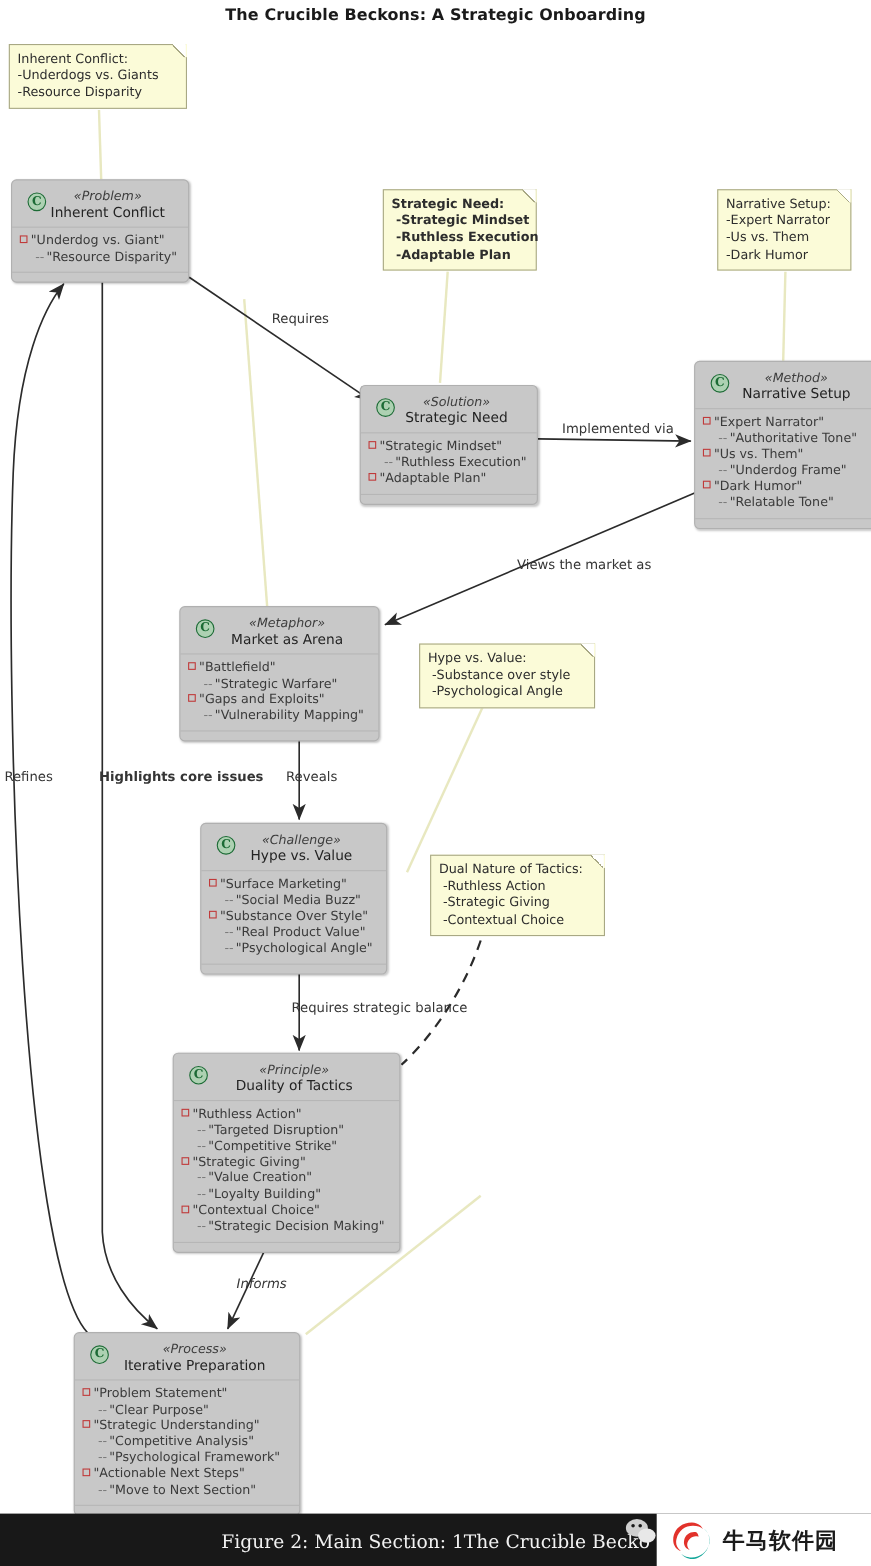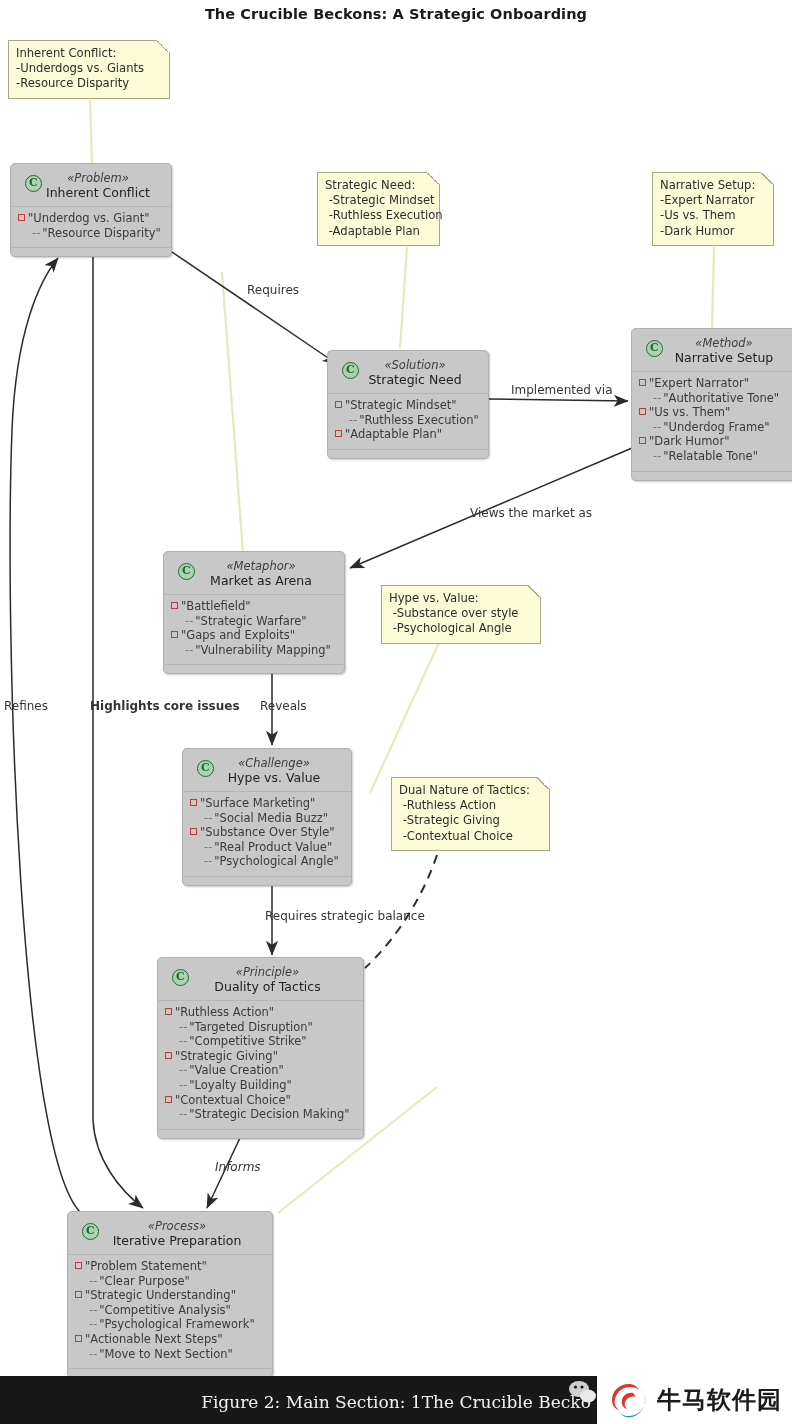--- a/index.html
+++ b/index.html
@@ -168,21 +168,21 @@
     left: 597px; top: 1376px;
     width: 195px; height: 48px;
     background: #ffffff;
     display: flex;
     align-items: center;
     gap: 8px;
     padding-left: 12px;
   }
   #watermark-text {
     font-family: "DejaVu Sans", sans-serif;
-    font-size: 24px;
+    font-size: 20px;
     font-weight: bold;
     color: #1b1b1b;
     letter-spacing: 1px;
   }
 </style>
 </head>
 <body>
 
 <div id="page">
 
@@ -225,21 +225,21 @@
 
     <g stroke="#2b2b2b" stroke-width="2" fill="none" stroke-dasharray="9,7">
       <path d="M437,855 C420,905 390,945 365,968"></path>
     </g>
   </svg>
 
   <div class="uml-note" style="left:8px; top:40px; width:162px;">Inherent Conflict:
 -Underdogs vs. Giants
 -Resource Disparity</div>
 
-  <div class="uml-note" style="left:317px; top:172px; width:123px;">Strategic Need:
+  <div class="uml-note" style="left:348px; top:172px; width:140px;font-weight:bold;">Strategic Need:
  -Strategic Mindset
  -Ruthless Execution
  -Adaptable Plan</div>
 
   <div class="uml-note" style="left:652px; top:172px; width:122px;">Narrative Setup:
 -Expert Narrator
 -Us vs. Them
 -Dark Humor</div>
 
 

